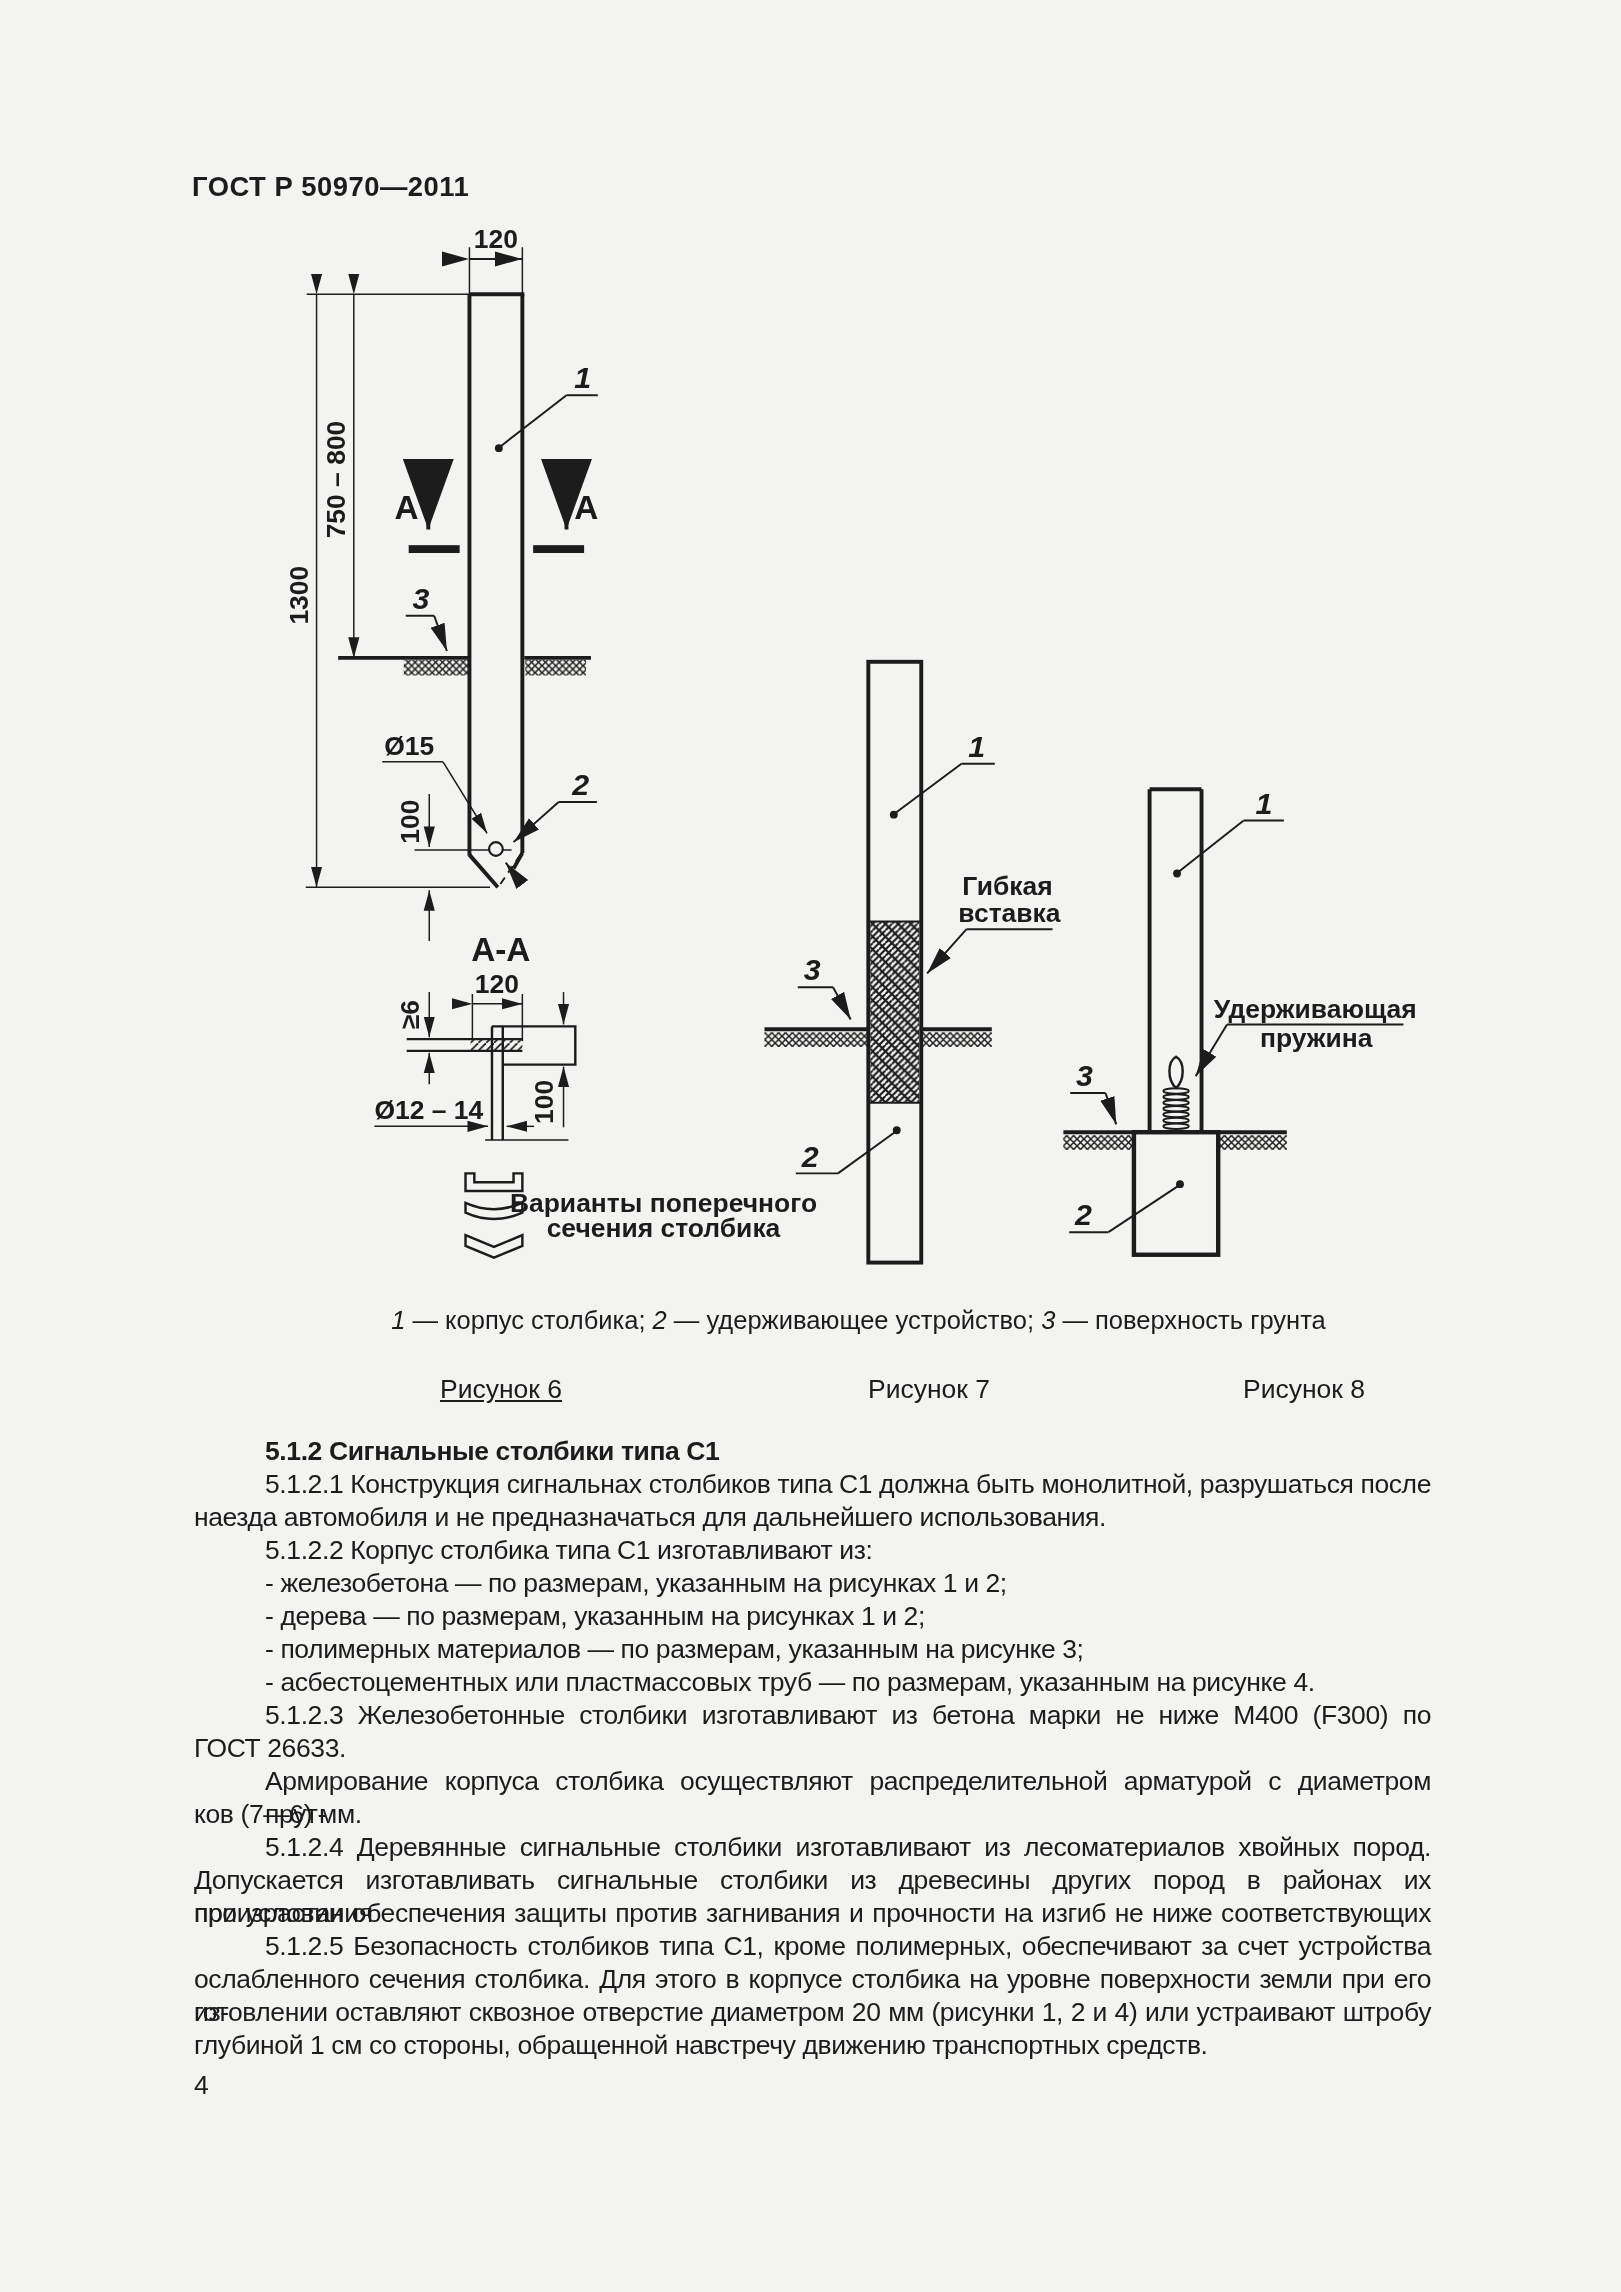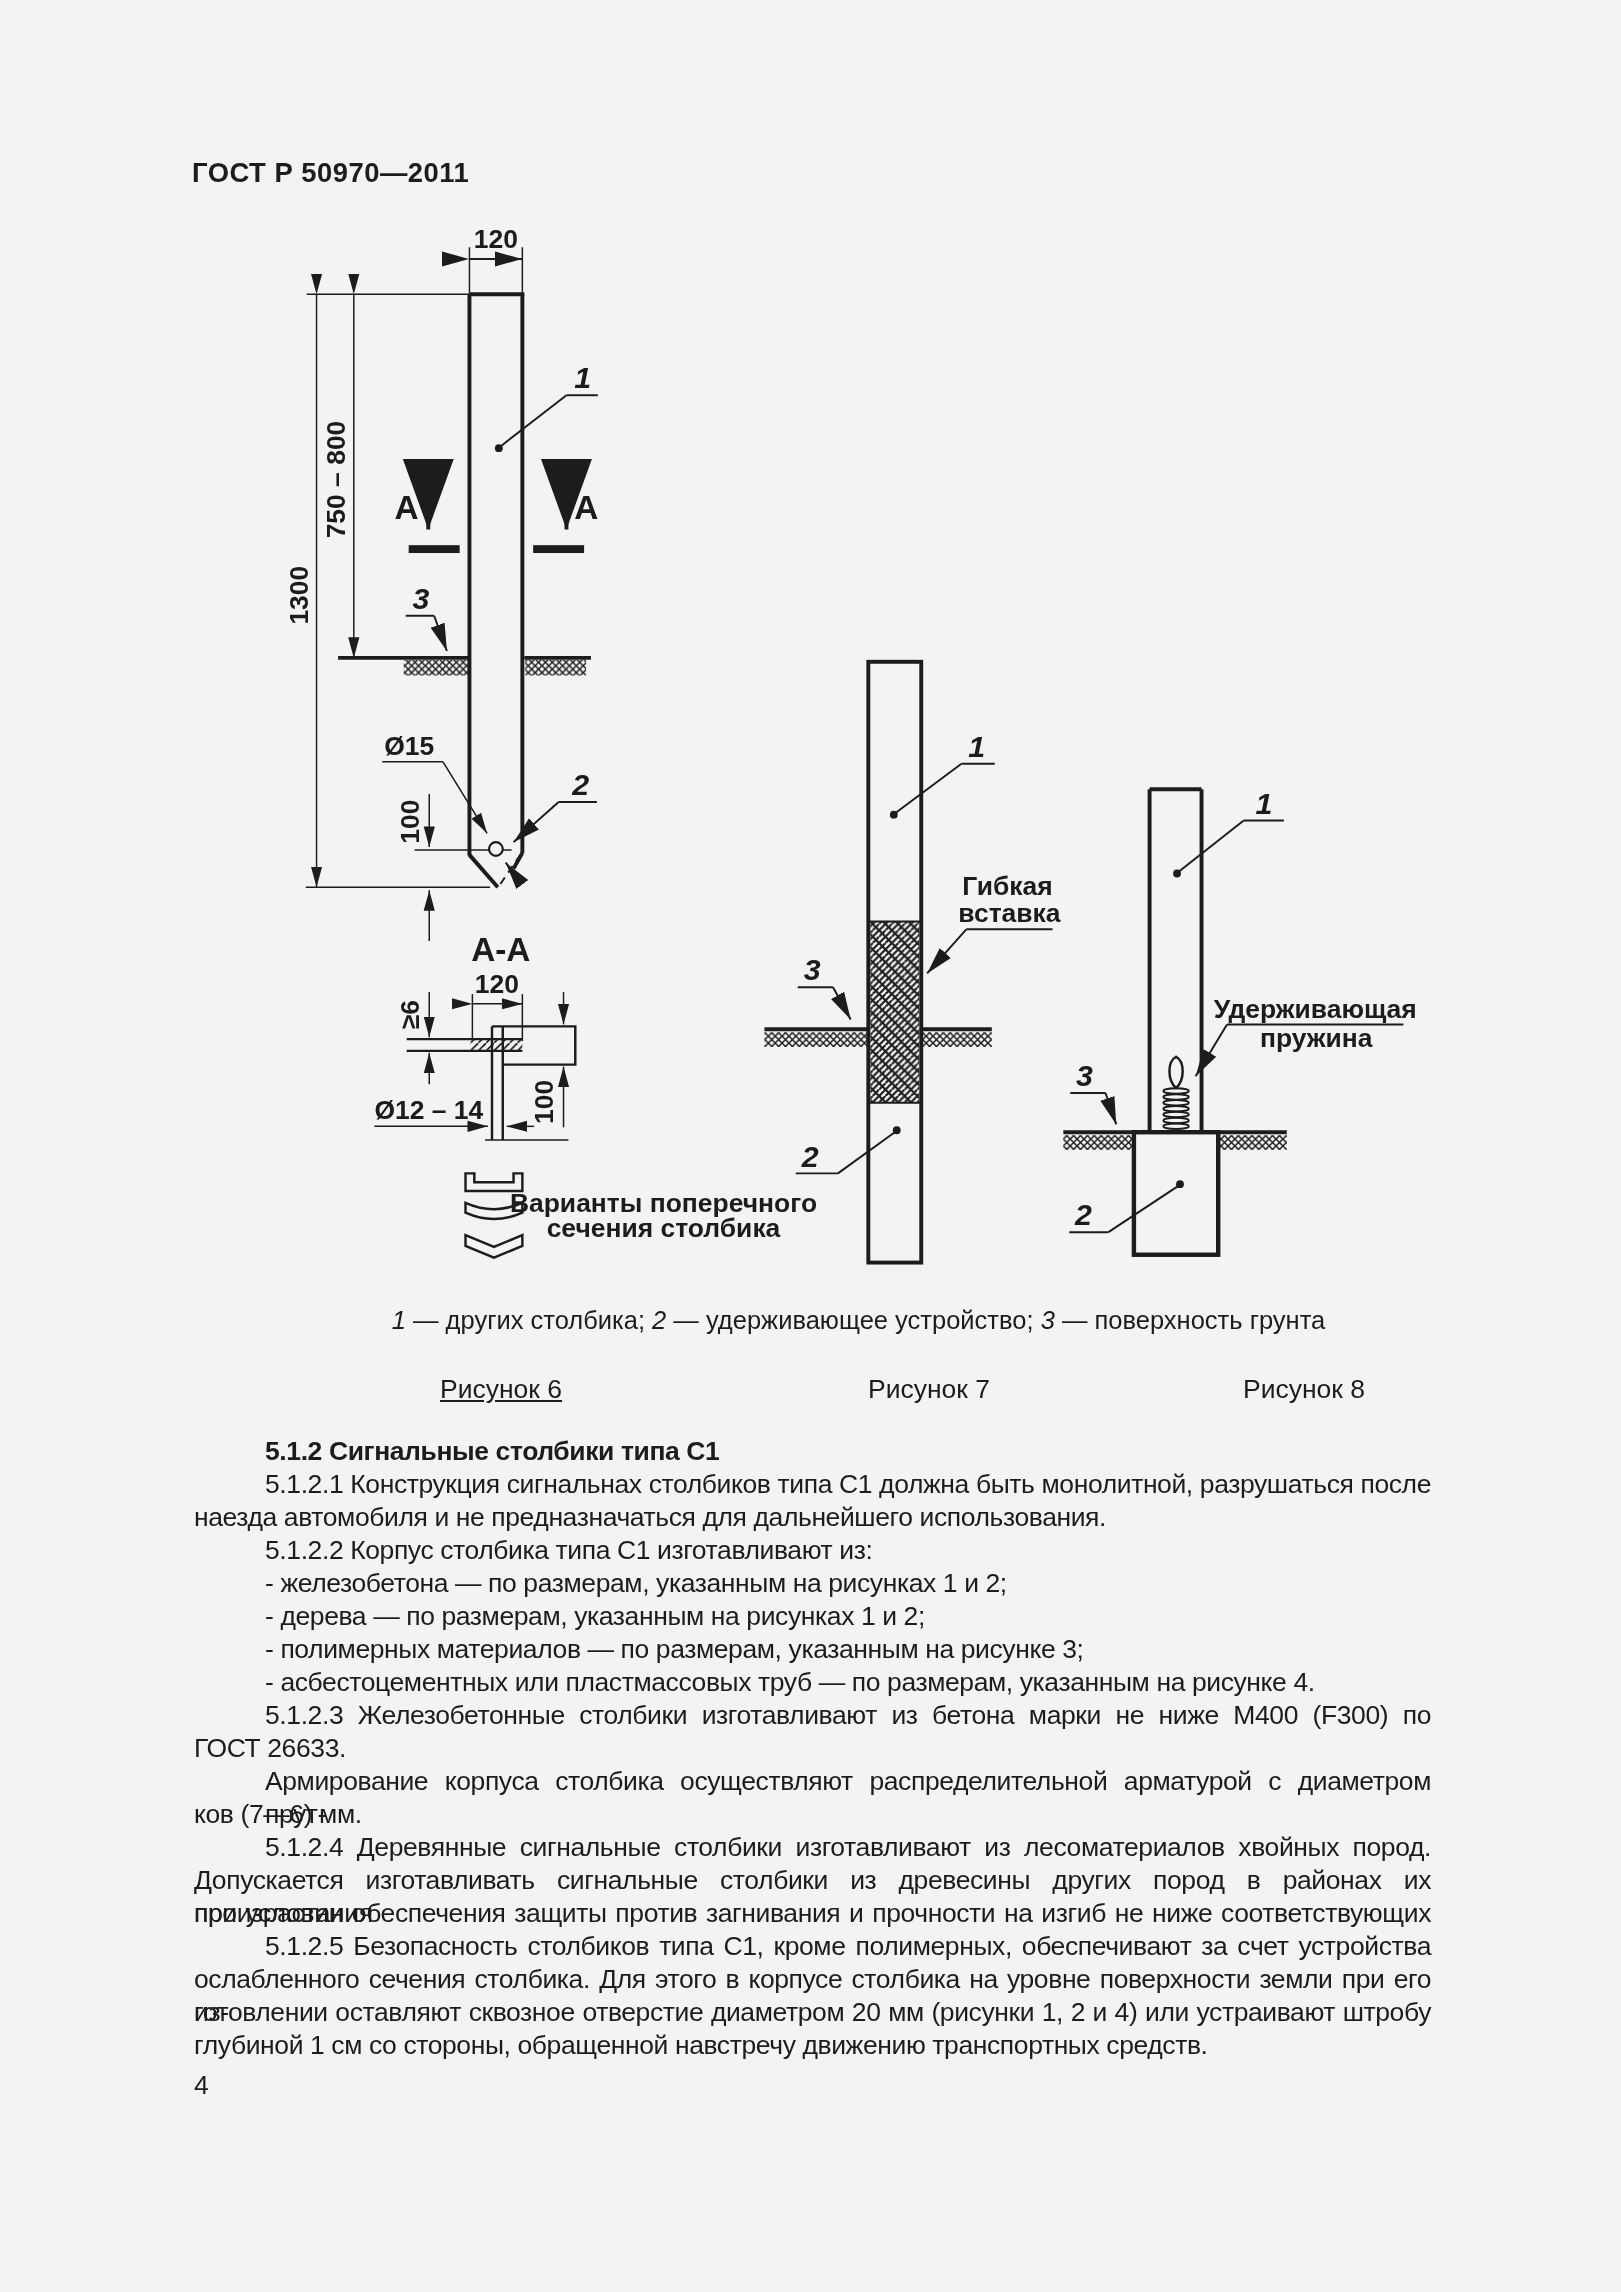--- a/index.html
+++ b/index.html
@@ -1,18 +1,18 @@
 <!DOCTYPE html>
 <html><head>
 <meta charset="utf-8">
 <style>
   html,body{margin:0;padding:0;}
   body{width:1621px;height:2293px;background:#e9e9e7;font-family:"Liberation Sans",sans-serif;}
   .page{position:absolute;left:0;top:0;width:1621px;height:2293px;background:#f3f3f1;overflow:hidden;color:#1c1c1c;}
-  .hdr{position:absolute;left:192px;top:157px;font-size:27.4px;font-weight:bold;letter-spacing:0.5px;}
+  .hdr{position:absolute;left:192px;top:171px;font-size:27.4px;font-weight:bold;letter-spacing:0.5px;}
   svg.draw{position:absolute;left:0;top:0;}
   svg text{font-family:"Liberation Sans",sans-serif;fill:#1c1c1c;}
   .dimt{font-size:27px;font-weight:bold;}
   .annt{font-size:27px;font-weight:bold;}
   .lblt{font-size:31px;font-weight:bold;font-style:italic;}
   .bigt{font-size:34px;font-weight:bold;}
   .legend{position:absolute;left:98px;top:1306px;width:1521px;text-align:center;font-size:25.5px;}
   .legend i{font-style:italic;}
   .figlab{position:absolute;top:1374px;width:294px;text-align:center;font-size:26.5px;}
   .fl6{left:354px;text-decoration:underline;} .fl7{left:782px;} .fl8{left:1157px;}
@@ -245,21 +245,21 @@
       </g>
       <g>
         <text class="lblt" x="1097" y="1250" stroke="none">2</text>
         <line x1="1091" y1="1257" x2="1131" y2="1257" stroke-width="2"></line>
         <line x1="1131" y1="1257" x2="1202" y2="1210" stroke-width="2"></line>
         <circle cx="1204" cy="1208" r="4" fill="#1c1c1c" stroke="none"></circle>
       </g>
     </g>
   </svg>
 
-  <div class="legend"><i>1</i><span> — других столбика; </span><i>2</i><span> — удерживающее устройство; </span><i>3</i><span> — поверхность грунта</span></div>
+  <div class="legend"><i>1</i><span> — корпус столбика; </span><i>2</i><span> — удерживающее устройство; </span><i>3</i><span> — поверхность грунта</span></div>
 
   <div class="figlab fl6">Рисунок 6</div>
   <div class="figlab fl7">Рисунок 7</div>
   <div class="figlab fl8">Рисунок 8</div>
 
   <div class="textblock">
     <div class="tl b ind">5.1.2 Сигнальные столбики типа С1</div>
     <div class="tl j ind">5.1.2.1 Конструкция сигнальнах столбиков типа С1 должна быть монолитной, разрушаться после</div>
     <div class="tl">наезда автомобиля и не предназначаться для дальнейшего использования.</div>
     <div class="tl ind">5.1.2.2 Корпус столбика типа С1 изготавливают из:</div>

